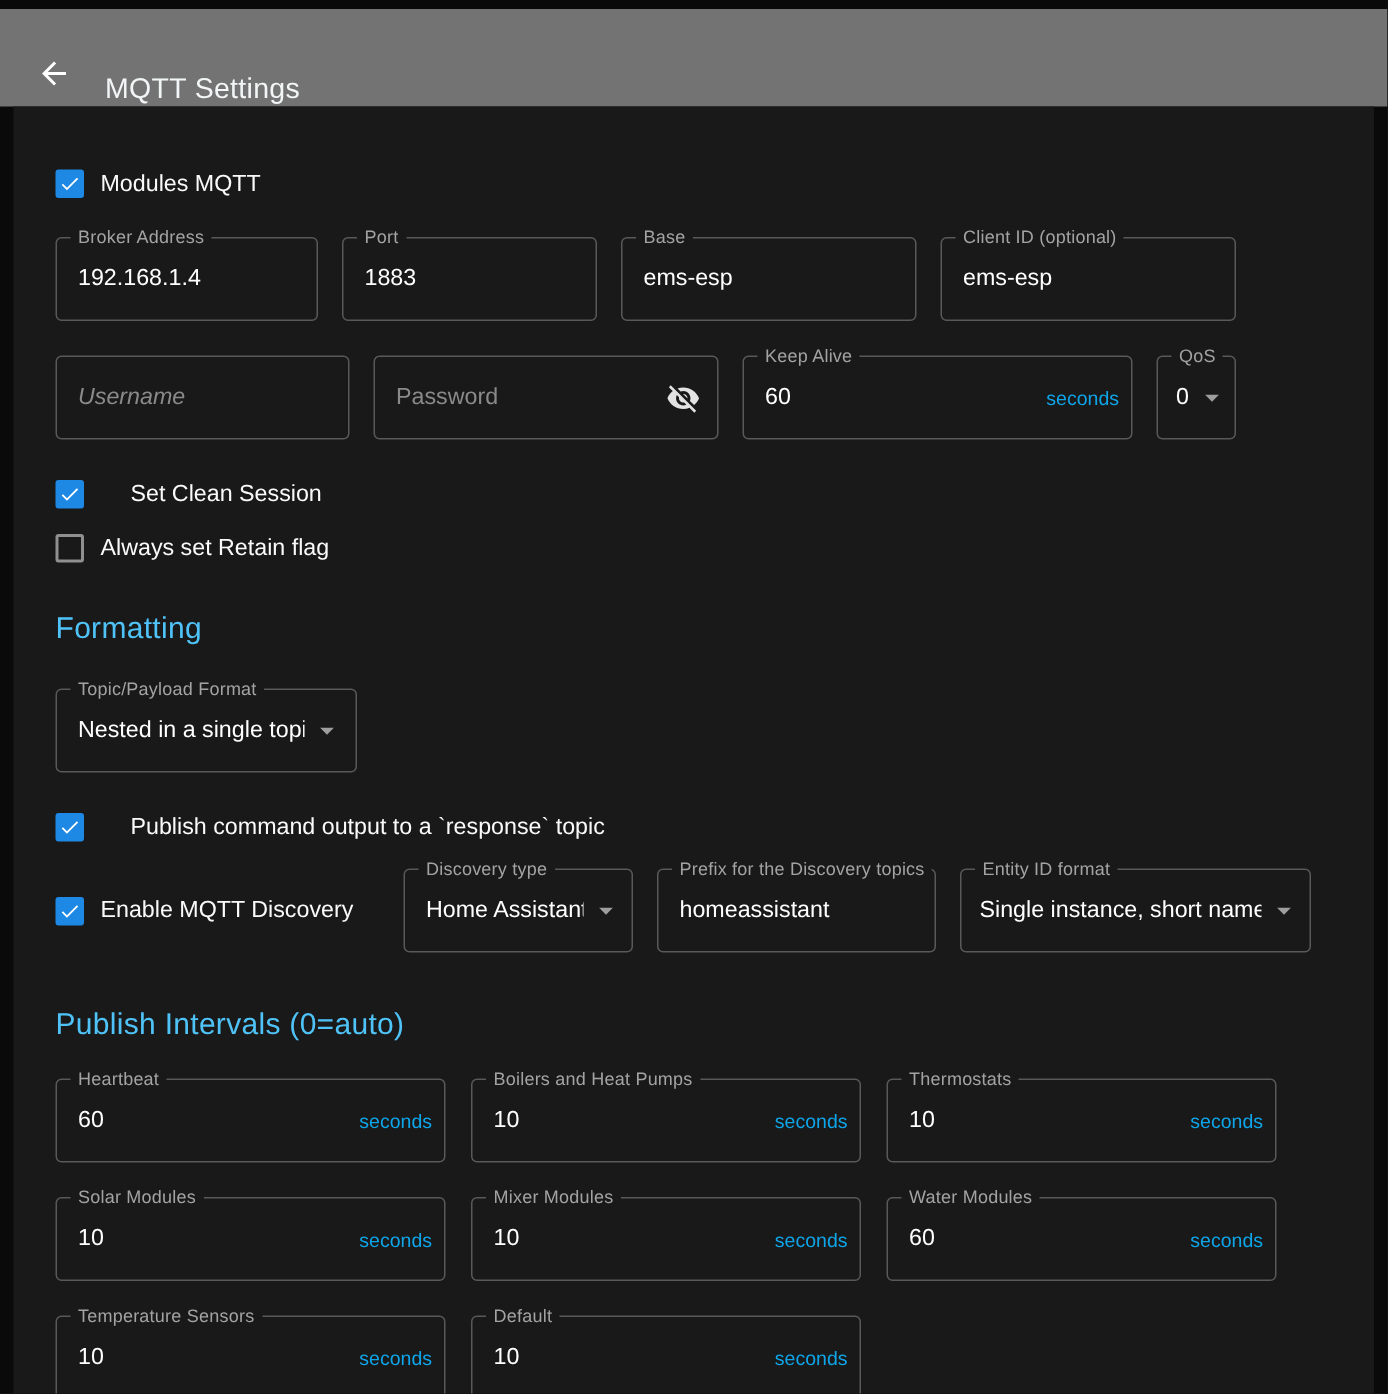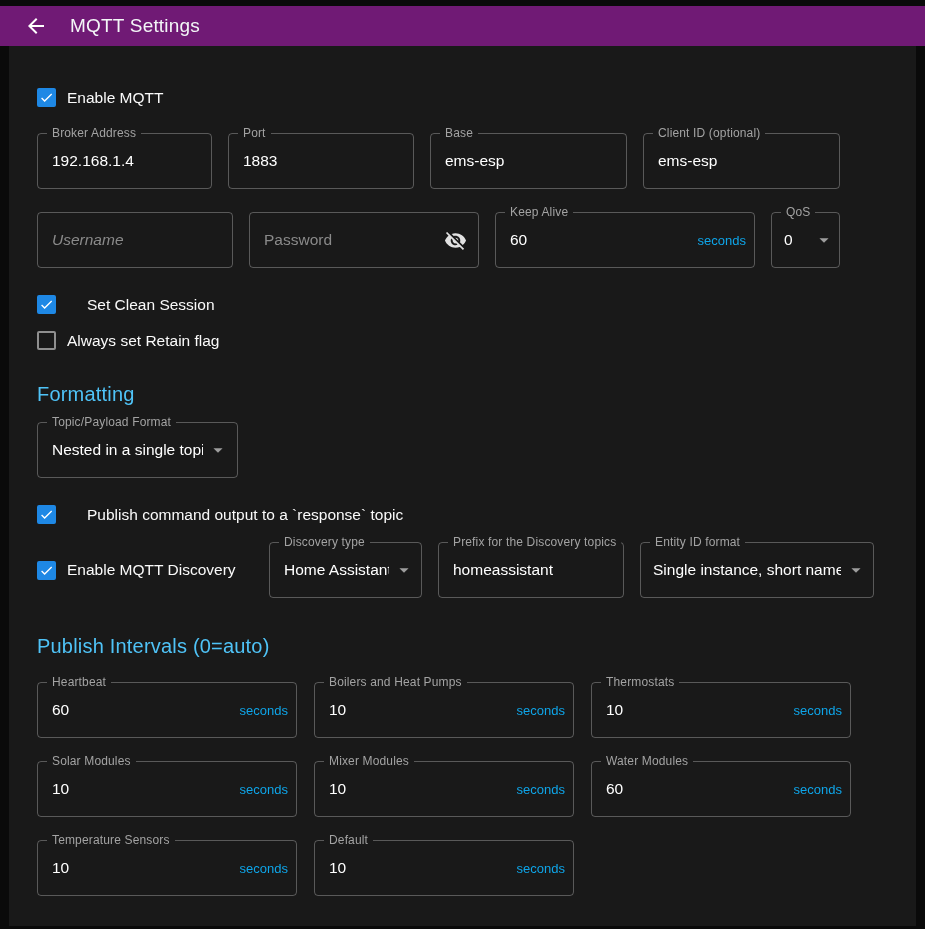--- a/index.html
+++ b/index.html
@@ -6,24 +6,24 @@
   html, body { width: 925px; height: 929px; }
   body {
     background: #0a0a0a;
     font-family: "Liberation Sans", sans-serif;
     overflow: hidden;
   }
   .top-strip { height: 6px; background: #0a0a0a; }
 
   
   .appbar {
-    height: 40px;
-    background: #701a75;
+    height: 65px;
+    background: #737373;
     display: flex;
-    align-items: center;
+    align-items: flex-end;
     padding: 0 14px;
   }
   .icon-btn {
     background: transparent;
     border: none;
     width: 44px; height: 44px;
     display: flex; align-items: center; justify-content: center;
     cursor: pointer;
   }
   .icon-btn svg { width: 24px; height: 24px; fill: #ffffff; }
@@ -97,42 +97,42 @@
   .field-suffix { color: #0ea5e9; font-size: 13px; margin-left: 8px; }
   .caret { width: 22px; height: 22px; fill: #9e9e9e; flex: none; margin-left: 4px; }
   .eye-btn {
     background: transparent; border: none; cursor: pointer;
     width: 30px; height: 30px; display: flex; align-items: center; justify-content: center;
     flex: none;
   }
   .eye-btn svg { width: 23px; height: 23px; fill: #e2e2e2; }
 
   
-  .w175 { width: 175px; } .w186 { width: 186px; } .w197 { width: 197px; }
+  .w175 { width: 175px; } .w186 { width: 170px; } .w197 { width: 197px; }
   .w196 { width: 196px; font-style: italic; } .w230 { width: 230px; } .w260 { width: 260px; }
-  .w55  { width: 69px; padding: 0 4px 0 12px; }
+  .w55  { width: 53px; padding: 0 4px 0 12px; }
   .w201 { width: 201px; }
   .w153 { width: 153px; padding: 0 6px 0 14px; }
   .w195 { width: 186px; }
   .w234 { width: 234px; padding: 0 6px 0 12px; }
 
   
   .section-heading {
     color: #4fc3f7;
     font-size: 20px;
     font-weight: 400;
     letter-spacing: 0.2px;
   }
 
   .mt24 { margin-top: 26px; }
   .mt23 { margin-top: 23px; }
   .mt26 { margin-top: 27px; gap: 20px; }
   .mt16 { margin-top: 17px; }
   .mt34 { margin-top: 33px; }
-  .mt22 { margin-top: 16px; text-align: right; }
+  .mt22 { margin-top: 28px; text-align: right; }
   .mt18 { margin-top: 18px; }
   .mt36 { margin-top: 37px; }
 
   .discovery-row { display: flex; align-items: center; gap: 16px; }
   .discovery-label-wrap { width: 216px; flex: none; }
 
   .intervals-grid {
     display: grid;
     grid-template-columns: repeat(3, 260px);
     column-gap: 17px;
@@ -155,21 +155,21 @@
 </header>
 
 <main class="content">
 
   <div class="check-row">
     <span class="checkbox checked">
       <svg viewBox="0 0 24 24">
           <path d="M9 16.17L4.83 12l-1.42 1.41L9 19 21 7l-1.41-1.41z"></path>
         </svg>
     </span>
-    <span class="check-label">Enable MQTT</span>
+    <span class="check-label">Modules MQTT</span>
   </div>
 
   <div class="row mt24">
     <div class="field w175">
       <span class="field-label">Broker Address</span>
       <span class="field-value">192.168.1.4</span>
     </div>
     <div class="field w186">
       <span class="field-label">Port</span>
       <span class="field-value">1883</span>

